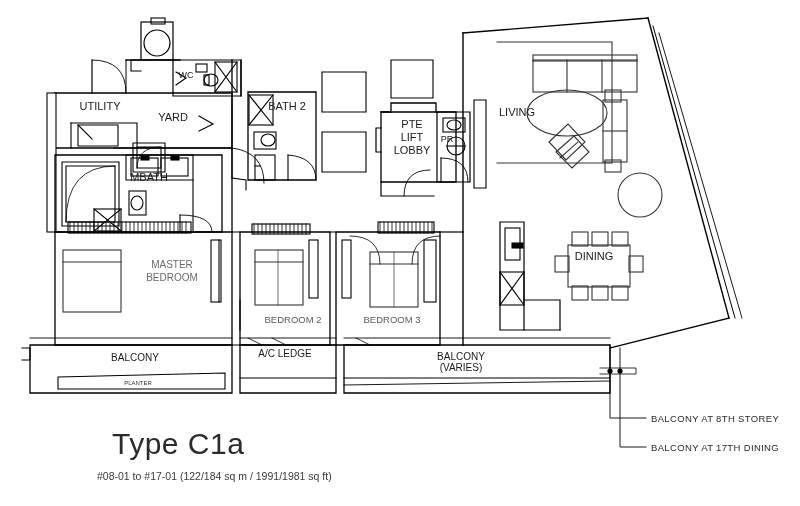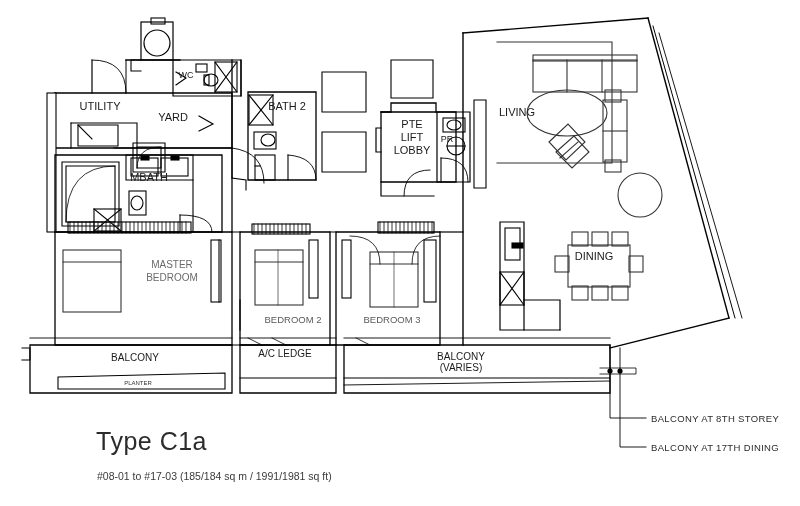--- a/index.html
+++ b/index.html
@@ -23,23 +23,23 @@
   }
   #plan-svg {
     position: absolute;
     left: 0;
     top: 0;
     width: 800px;
     height: 506px;
   }
   .ttl {
     position: absolute;
-    left: 96px;
+    left: 112px;
     top: 427px;
-    font-size: 25px;
+    font-size: 30px;
     letter-spacing: 0.5px;
     color: #2b2b2b;
     font-family: "Liberation Sans", sans-serif;
     white-space: nowrap;
   }
   .sub {
     position: absolute;
     left: 97px;
     top: 470px;
     font-size: 10.5px;
@@ -355,18 +355,18 @@
       <g id="outdoor-labels" font-family="Liberation Sans, sans-serif" font-size="10" fill="#1a1a1a" stroke="none" text-anchor="middle">
           <text x="135" y="361">BALCONY</text>
           <text x="285" y="357">A/C LEDGE</text>
           <text x="138" y="385" font-size="6" fill="#333">PLANTER</text>
         </g>
 
     </g>
   </svg>
 
   <div class="ttl">Type C1a</div>
-  <div class="sub">#08-01 to #17-03 (185/184 sq m / 1991/1981 sq ft)</div>
+  <div class="sub">#08-01 to #17-01 (122/184 sq m / 1991/1981 sq ft)</div>
 
   <div class="callout" id="co8">BALCONY AT 8TH STOREY</div>
   <div class="callout" id="co17">BALCONY AT 17TH DINING</div>
 
 </div>
 
 </body></html>

